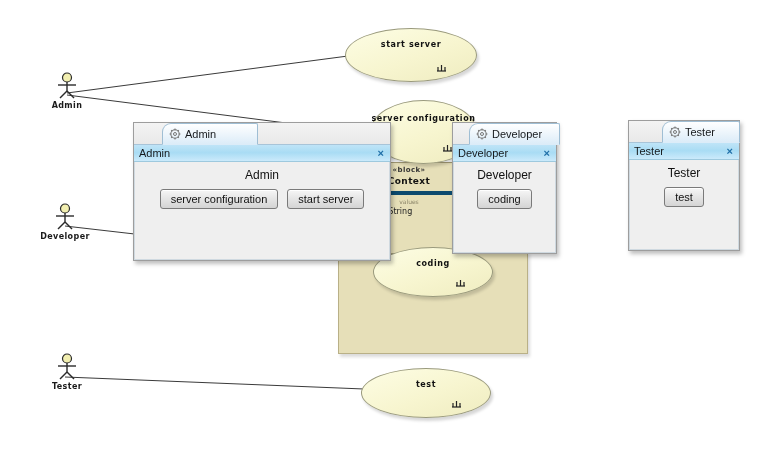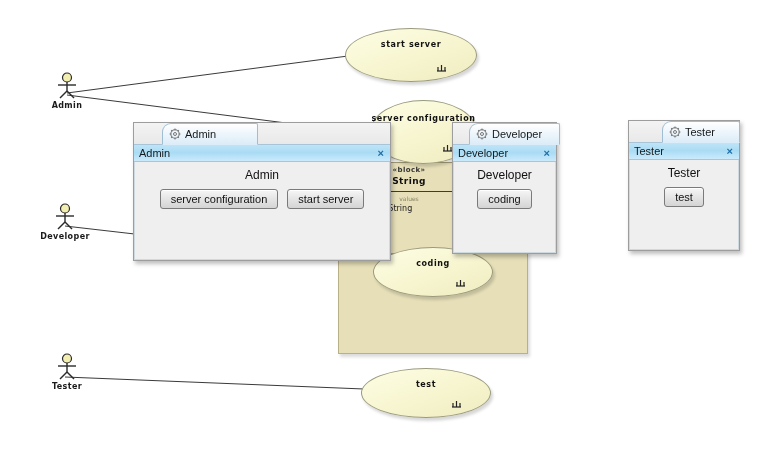--- a/index.html
+++ b/index.html
@@ -85,21 +85,21 @@
     position: absolute;
     background: #e6dfb8;
     border: 1px solid #a79e78;
     box-shadow: 2px 3px 3px rgba(0,0,0,0.14);
     z-index: 2;
     overflow: hidden;
   }
   .block-header {
     text-align: center;
     padding: 3px 2px 4px 2px;
-    border-bottom: 1px solid #0c4a6e;
+    border-bottom: 4px solid #0c4a6e;
   }
   .block-stereotype {
     font-family: "DejaVu Sans", sans-serif;
     font-size: 7px;
     font-weight: 700;
     color: #333;
     letter-spacing: 0.4px;
     line-height: 9px;
   }
   .block-name {
@@ -267,21 +267,21 @@
       </svg>
       <span class="actor-label">Tester</span>
     </div>
   </div>
 
 <div id="usecase-layer">
     <div class="boundary-box" style="left: 338px; top: 251px; width: 188px; height: 101px;"></div>
     <div class="block-node" style="left: 352px; top: 162px; width: 112px; height: 90px;">
       <div class="block-header">
         <div class="block-stereotype">«block»</div>
-        <div class="block-name">String</div>
+        <div class="block-name">Context</div>
       </div>
       <div class="block-compartment-title">values</div>
       <div class="block-attr">status : String</div>
     </div>
     <div class="usecase" style="left: 345px; top: 28px; width: 130px; height: 52px;">
       <div class="uc-label">start server</div>
       <svg class="uc-rake" viewBox="0 0 11 9">
         <line x1="1" y1="7" x2="10" y2="7" stroke="#222" stroke-width="1.2"></line>
         <line x1="2" y1="7" x2="2" y2="3" stroke="#222" stroke-width="1.2"></line>
         <line x1="5.5" y1="7" x2="5.5" y2="1" stroke="#222" stroke-width="1.2"></line>

